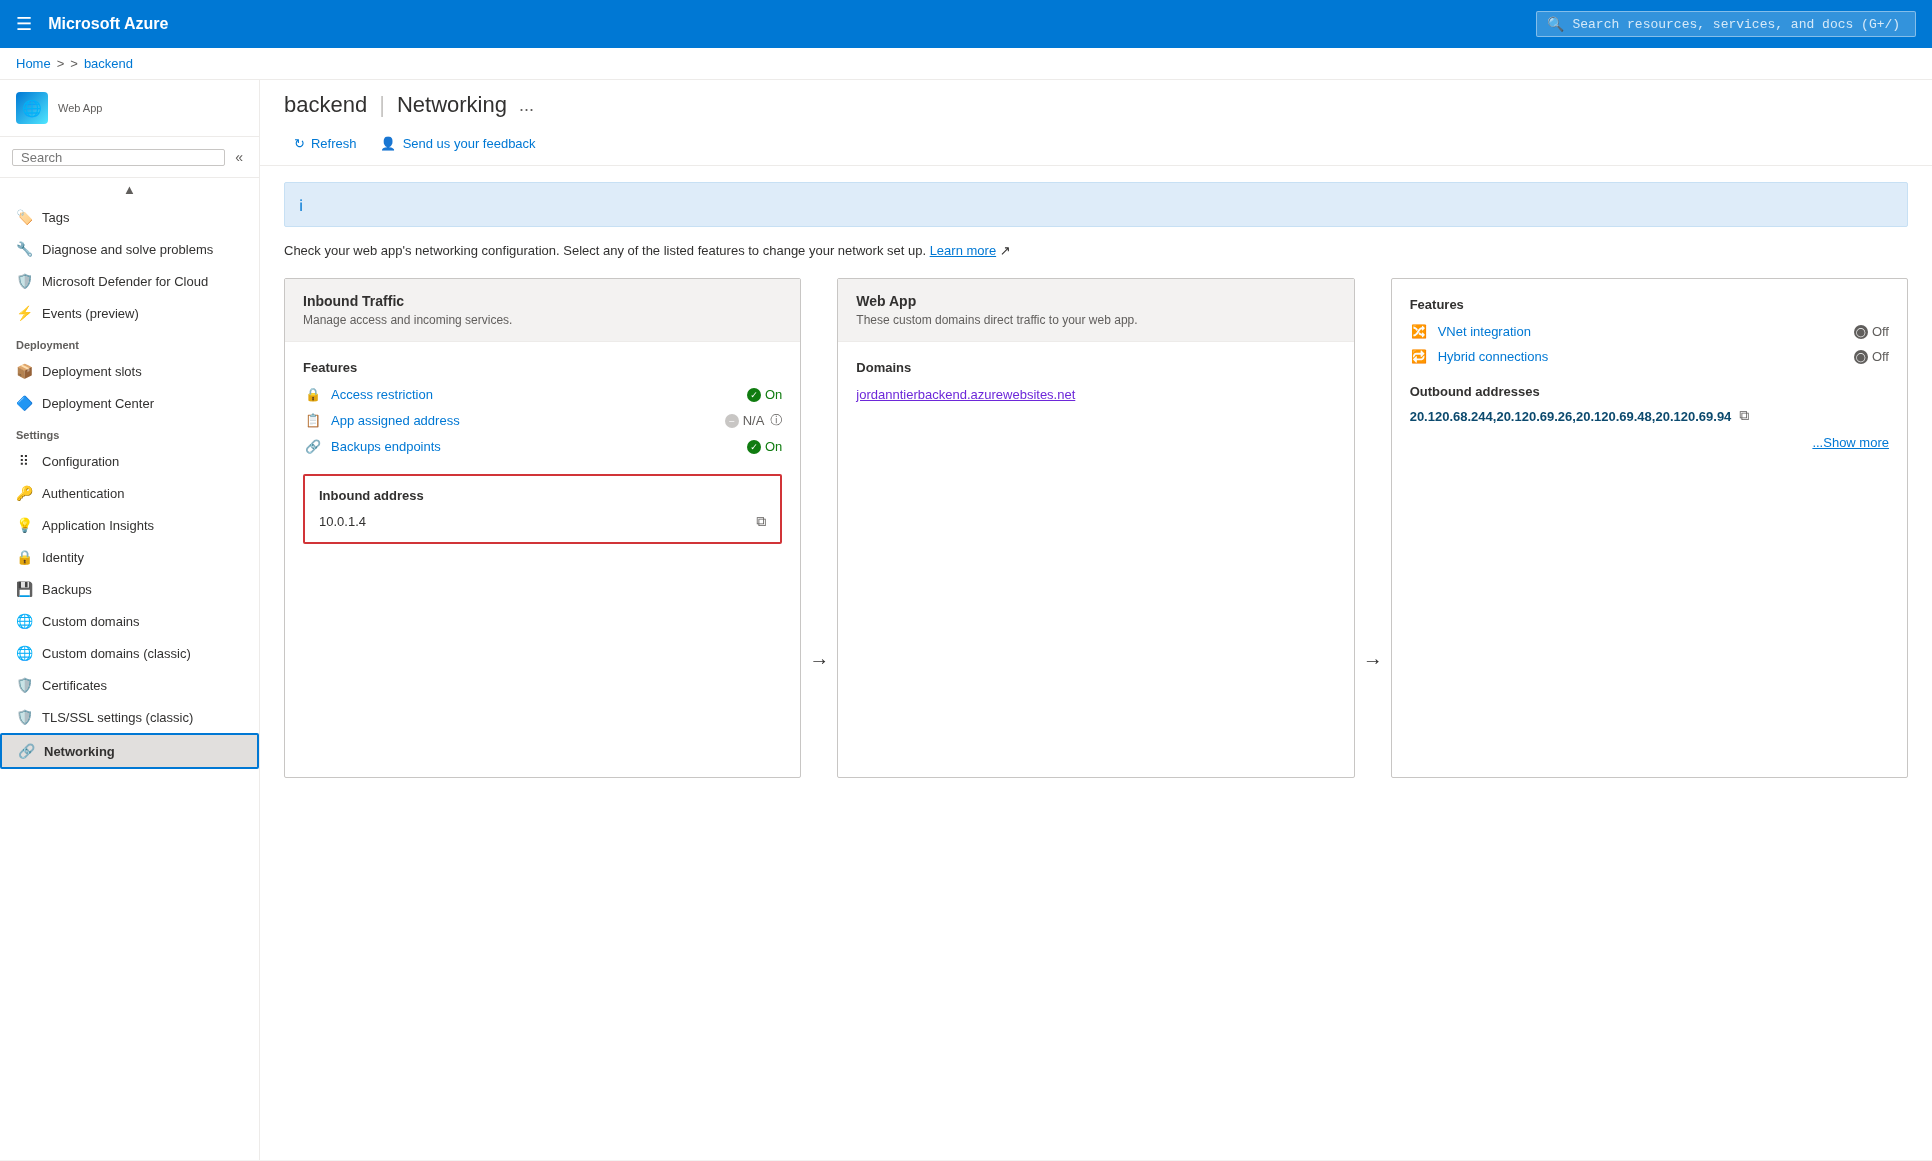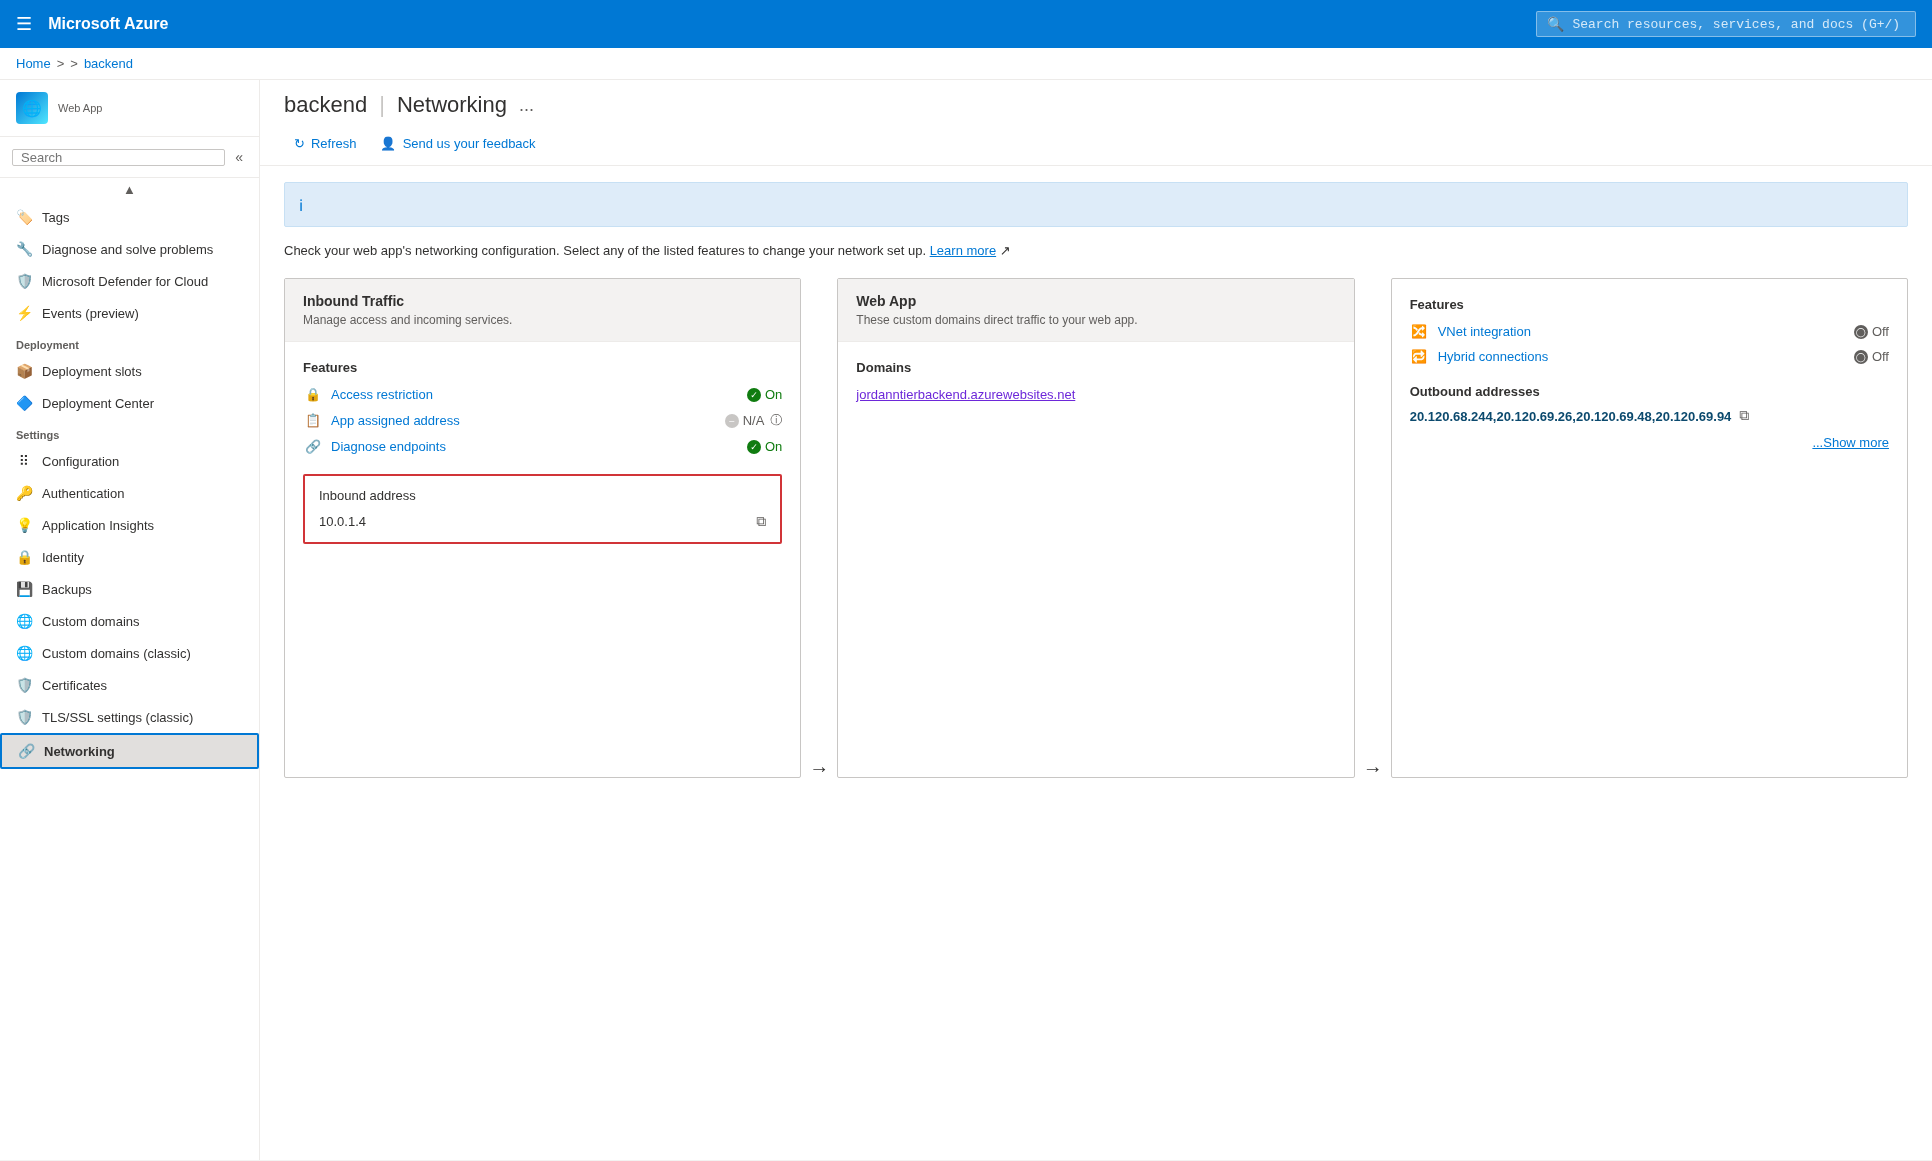--- a/index.html
+++ b/index.html
@@ -181,21 +181,21 @@
     
     .description {
       font-size: 13px; color: #323130;
       margin-bottom: 20px;
     }
     .description a { color: #0078d4; }
 
     
     .network-layout {
       display: flex;
-      align-items: flex-end;
+      align-items: center;
       gap: 0;
     }
     .network-card {
       border: 1px solid #c8c6c4;
       border-radius: 2px;
       background: white;
       min-height: 500px;
       flex: 1;
     }
     .network-card-header {
@@ -226,21 +226,21 @@
     .status-circle-grey { background: #c8c6c4; color: white; }
     .status-circle-dark { background: #605e5c; color: white; }
 
     
     .inbound-address-box {
       border: 2px solid #d13438;
       border-radius: 2px;
       padding: 12px 14px;
       margin-top: 20px;
     }
-    .inbound-address-label { font-size: 13px; font-weight: 400; margin-bottom: 10px; }
+    .inbound-address-label { font-size: 13px; font-weight: 700; margin-bottom: 10px; }
     .inbound-address-value {
       display: flex; align-items: center; justify-content: space-between;
       font-size: 13px;
     }
     .copy-icon { cursor: pointer; color: #605e5c; font-size: 14px; }
 
     
     .network-arrow {
       display: flex; align-items: center; padding: 0 8px;
       margin-top: 260px;
@@ -429,21 +429,21 @@
               <span class="feature-name">App assigned address</span>
               <div class="status-badge status-na">
                 <span class="status-circle status-circle-grey">–</span>
                 <span>N/A</span>
                 <span style="font-size:12px; margin-left:2px;">ⓘ</span>
               </div>
             </div>
 
             <div class="feature-row">
               <span class="feature-icon">🔗</span>
-              <span class="feature-name">Diagnose endpoints</span>
+              <span class="feature-name">Backups endpoints</span>
               <div class="status-badge status-on">
                 <span class="status-circle status-circle-green">✓</span>
                 <span>On</span>
               </div>
             </div>
 
             <div class="inbound-address-box">
               <div class="inbound-address-label">Inbound address</div>
               <div class="inbound-address-value">
                 <span>10.0.1.4</span>

